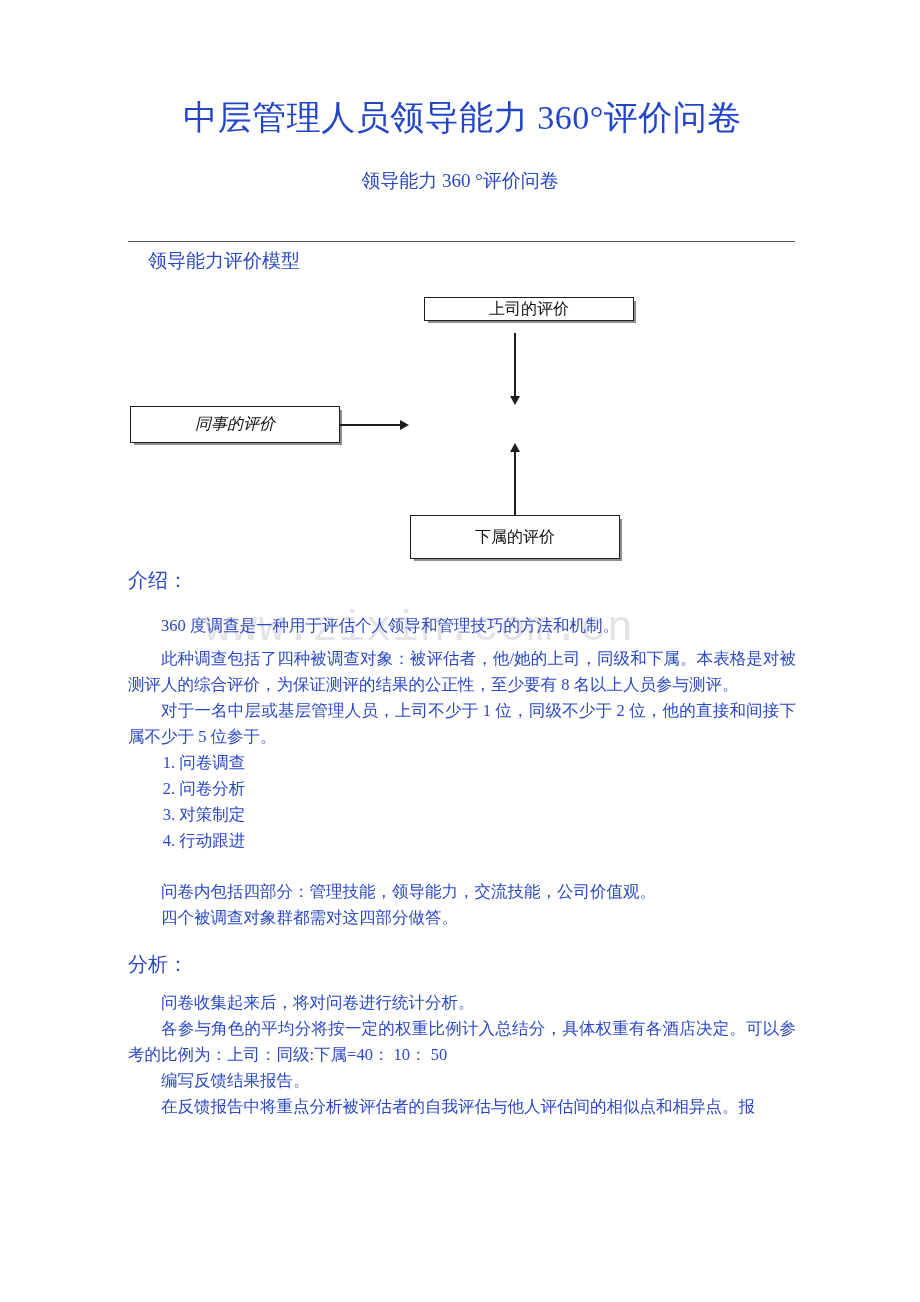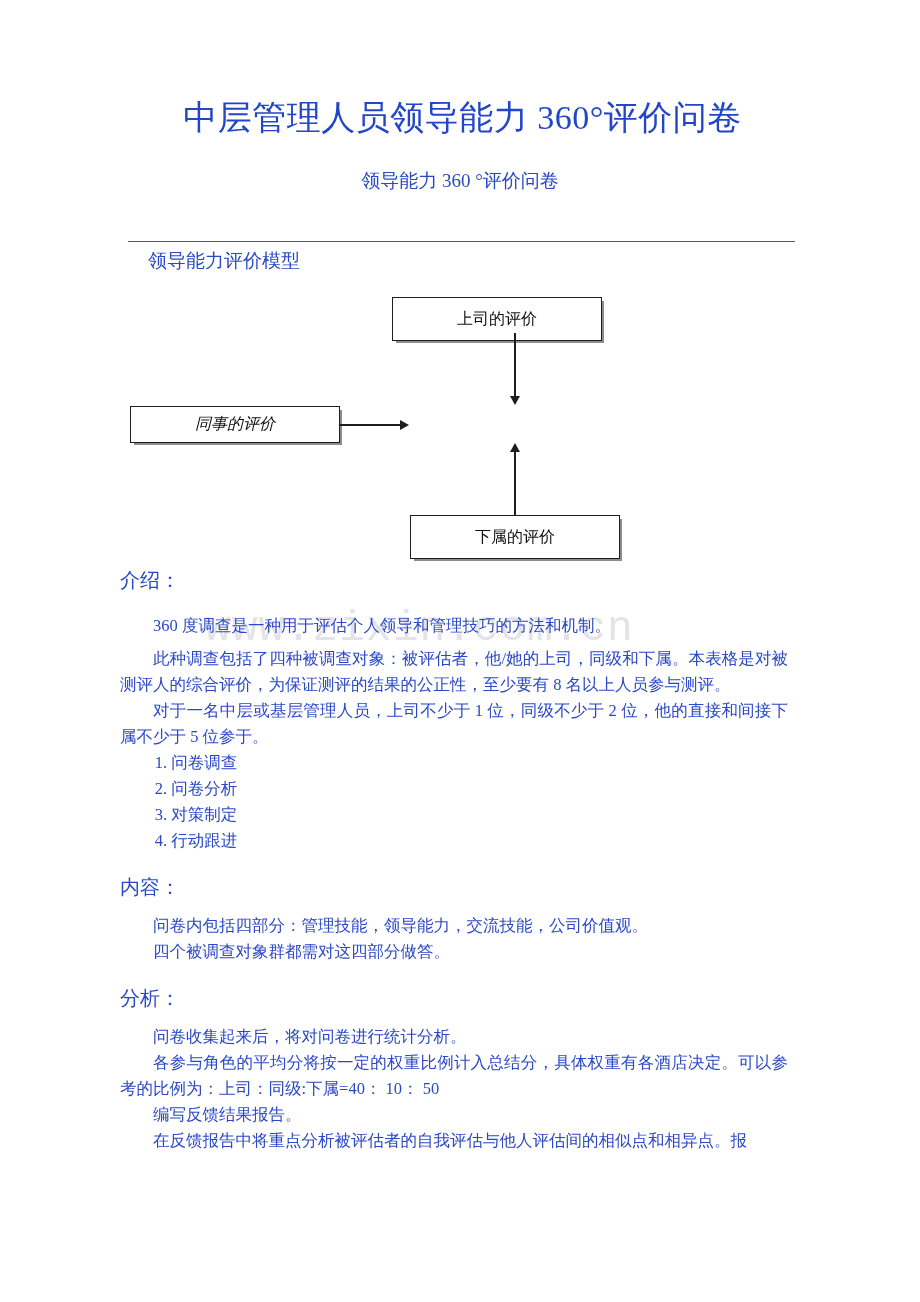--- a/index.html
+++ b/index.html
@@ -103,21 +103,21 @@
     background: #ffffff;
     box-shadow: 3px 3px 0 -1px #8d8d8d;
     color: #111111;
     font-size: 16px;
     display: flex;
     align-items: center;
     justify-content: center;
     font-family: "Liberation Serif", "DejaVu Serif", serif;
     pointer-events: auto;
   }
-  #node-boss   { left: 392px; top: 297px; width: 210px; height: 44px; }
+  #node-boss   { left: 424px; top: 297px; width: 210px; height: 24px; }
   #node-peer   { left: 130px; top: 406px; width: 210px; height: 37px; font-style: italic; }
   #node-self   { left: 410px; top: 406px; width: 210px; height: 37px; }
   #node-sub    { left: 410px; top: 515px; width: 210px; height: 44px; }
 
   .conn { position: absolute; background: #1d1d1d; }
   .conn-v { width: 2px; }
   .conn-h { height: 2px; }
 
   .arrow {
     position: absolute;
@@ -136,21 +136,21 @@
   }
   .arrow-right {
     border-top: 5px solid transparent;
     border-bottom: 5px solid transparent;
     border-left: 9px solid #1d1d1d;
   }
 
   
   .content {
     position: absolute;
-    left: 120px;
+    left: 128px;
     top: 565px;
     width: 668px;
     z-index: 2;
   }
   .sec-title {
     font-size: 20px;
     color: #2a49c4;
     margin: 0 0 4px 0;
     line-height: 30px;
   }
@@ -218,21 +218,20 @@
     <p class="para indent">360 度调查是一种用于评估个人领导和管理技巧的方法和机制。</p>
     <div class="gap-sm"></div>
     <p class="para indent">此种调查包括了四种被调查对象：被评估者，他/她的上司，同级和下属。本表格是对被测评人的综合评价，为保证测评的结果的公正性，至少要有 8 名以上人员参与测评。</p>
     <p class="para indent">对于一名中层或基层管理人员，上司不少于 1 位，同级不少于 2 位，他的直接和间接下属不少于 5 位参于。</p>
     <p class="list-line">1. 问卷调查</p>
     <p class="list-line">2. 问卷分析</p>
     <p class="list-line">3. 对策制定</p>
     <p class="list-line">4. 行动跟进</p>
 
     <div class="gap-lg"></div>
-    <div class="sec-title">内容：</div>
     <div class="gap-sm"></div>
     <p class="para indent">问卷内包括四部分：管理技能，领导能力，交流技能，公司价值观。</p>
     <p class="para indent">四个被调查对象群都需对这四部分做答。</p>
 
     <div class="gap-lg"></div>
     <div class="sec-title">分析：</div>
     <div class="gap-sm"></div>
     <p class="para indent">问卷收集起来后，将对问卷进行统计分析。</p>
     <p class="para indent">各参与角色的平均分将按一定的权重比例计入总结分，具体权重有各酒店决定。可以参考的比例为：上司：同级:下属=40： 10： 50</p>
     <p class="para indent">编写反馈结果报告。</p>

